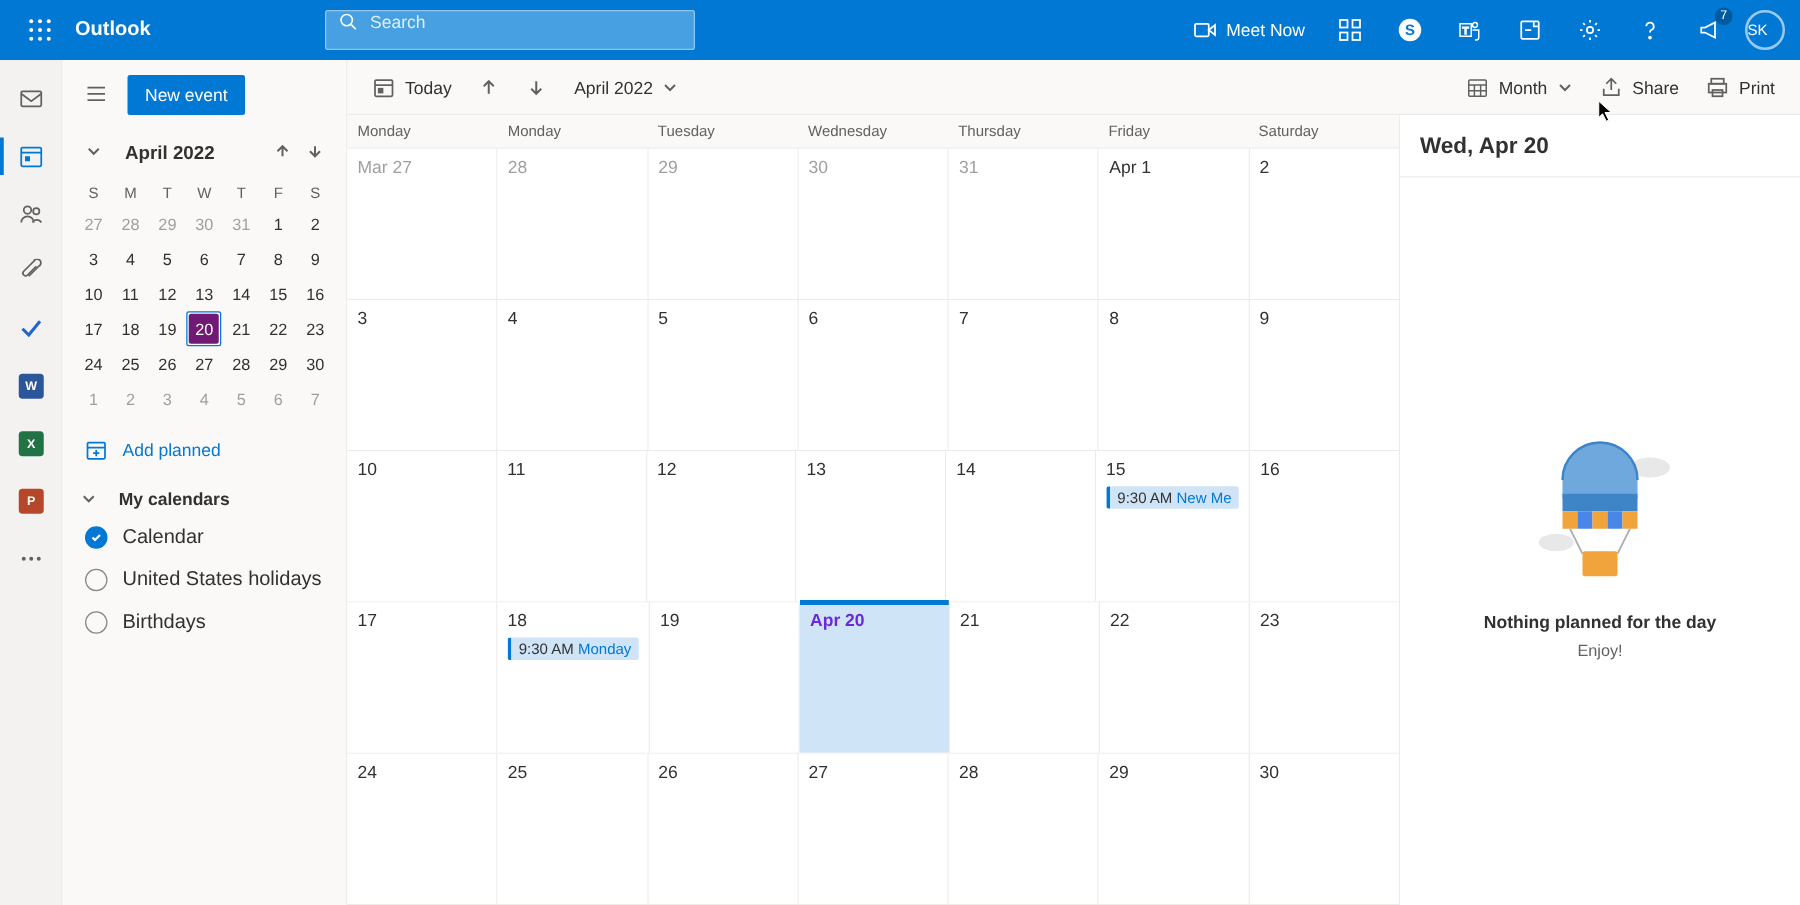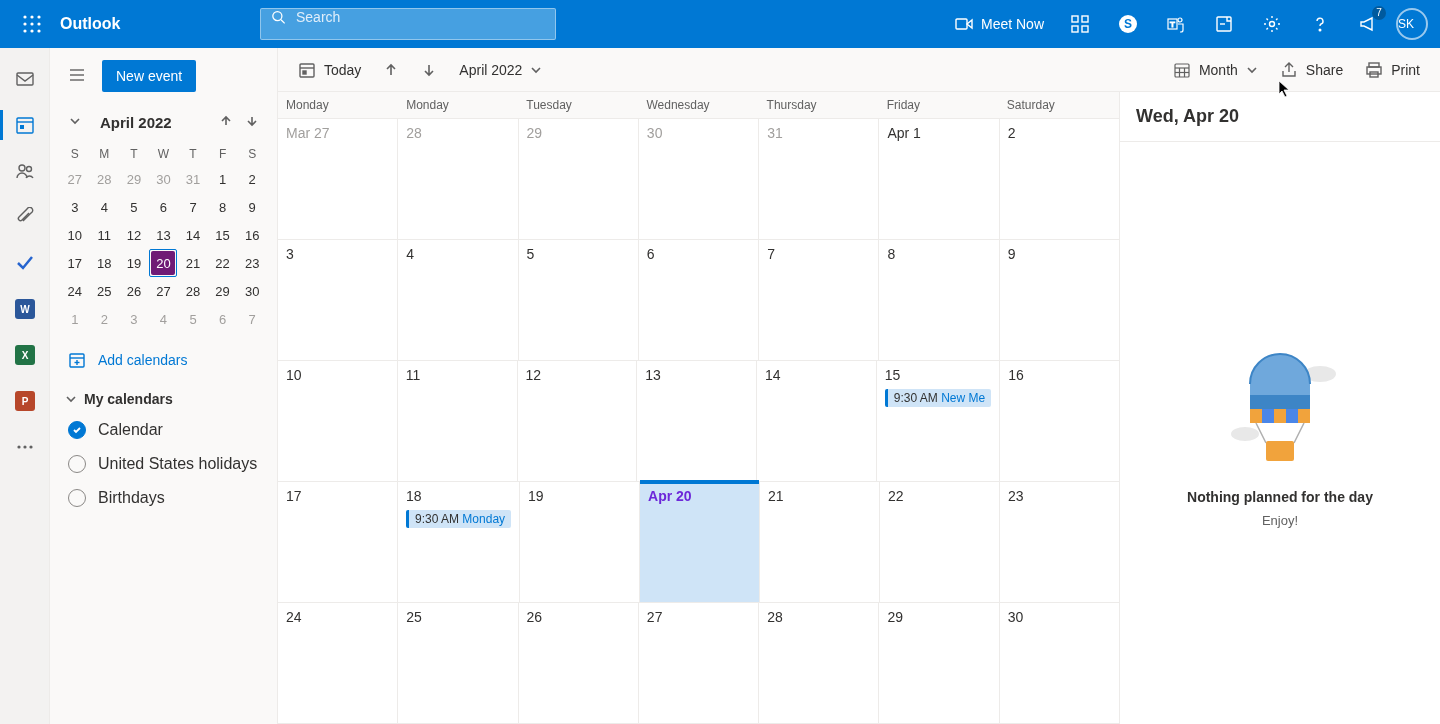--- a/index.html
+++ b/index.html
@@ -46,21 +46,21 @@
   .mini-cal table { width: 100%; border-collapse: collapse; }
   .mini-cal th { font-weight: 400; font-size: 12px; color: #616161; padding: 4px 0; width: 28px; }
   .mini-cal td { text-align: center; font-size: 13px; padding: 0; height: 28px; cursor: pointer; color: #323130; }
   .mini-cal td.other { color: #a19f9d; }
   .mini-cal td .daynum { display: inline-flex; width: 24px; height: 24px; align-items: center; justify-content: center; }
   .mini-cal td.today .daynum { background: #701a75; color: white; border-radius: 2px; position: relative; }
   .mini-cal td.today .daynum::after { content:""; position:absolute; inset:-2px; border:1px solid #0078d4; border-radius:2px; }
   
   .add-cal { display: flex; align-items: center; gap: 12px; color: #0078d4; padding: 18px 18px 10px; cursor: pointer; font-size: 14px; }
   
-  .cal-section { padding: 12px 14px 6px; display: flex; align-items: center; gap: 6px; font-weight: 600; cursor: pointer; }
+  .cal-section { padding: 12px 14px 6px; display: flex; align-items: center; gap: 17px; font-weight: 600; cursor: pointer; }
   .cal-item { display: flex; align-items: center; gap: 12px; padding: 8px 18px; cursor: pointer; font-size: 16px; }
   .cal-check { width: 18px; height: 18px; border-radius: 50%; border: 1px solid #8a8886; display: flex; align-items: center; justify-content: center; flex-shrink: 0; }
   .cal-check.checked { background: #0078d4; border-color: #0078d4; }
   
   
   .main { flex: 1; display: flex; flex-direction: column; }
   .toolbar { height: 44px; background: #faf9f8; border-bottom: 1px solid #edebe9; display: flex; align-items: center; padding: 0 12px; gap: 6px; }
   .tool-btn { display: flex; align-items: center; gap: 8px; padding: 6px 8px; cursor: pointer; color: #323130; font-size: 14px; }
   .tool-spacer { flex: 1; }
   
@@ -334,21 +334,21 @@
       </table>
     </div>
 
     <div class="add-cal">
       <svg width="18" height="18" viewBox="0 0 18 18" fill="none" stroke="#0078d4" stroke-width="1.4">
           <rect x="2" y="3" width="14" height="13" rx="1"></rect>
           <line x1="2" y1="7" x2="16" y2="7"></line>
           <line x1="9" y1="9" x2="9" y2="14"></line>
           <line x1="6.5" y1="11.5" x2="11.5" y2="11.5"></line>
         </svg>
-      <span>Add calendars</span>
+      <span>Add planned</span>
     </div>
 
     <div class="cal-section">
       <svg width="14" height="14" viewBox="0 0 14 14" fill="none" stroke="#616161" stroke-width="1.6">
           <path d="M3 5 L7 9 L11 5"></path>
         </svg>
       <span>My calendars</span>
     </div>
     <div id="cal-list">
         <div class="cal-item">

